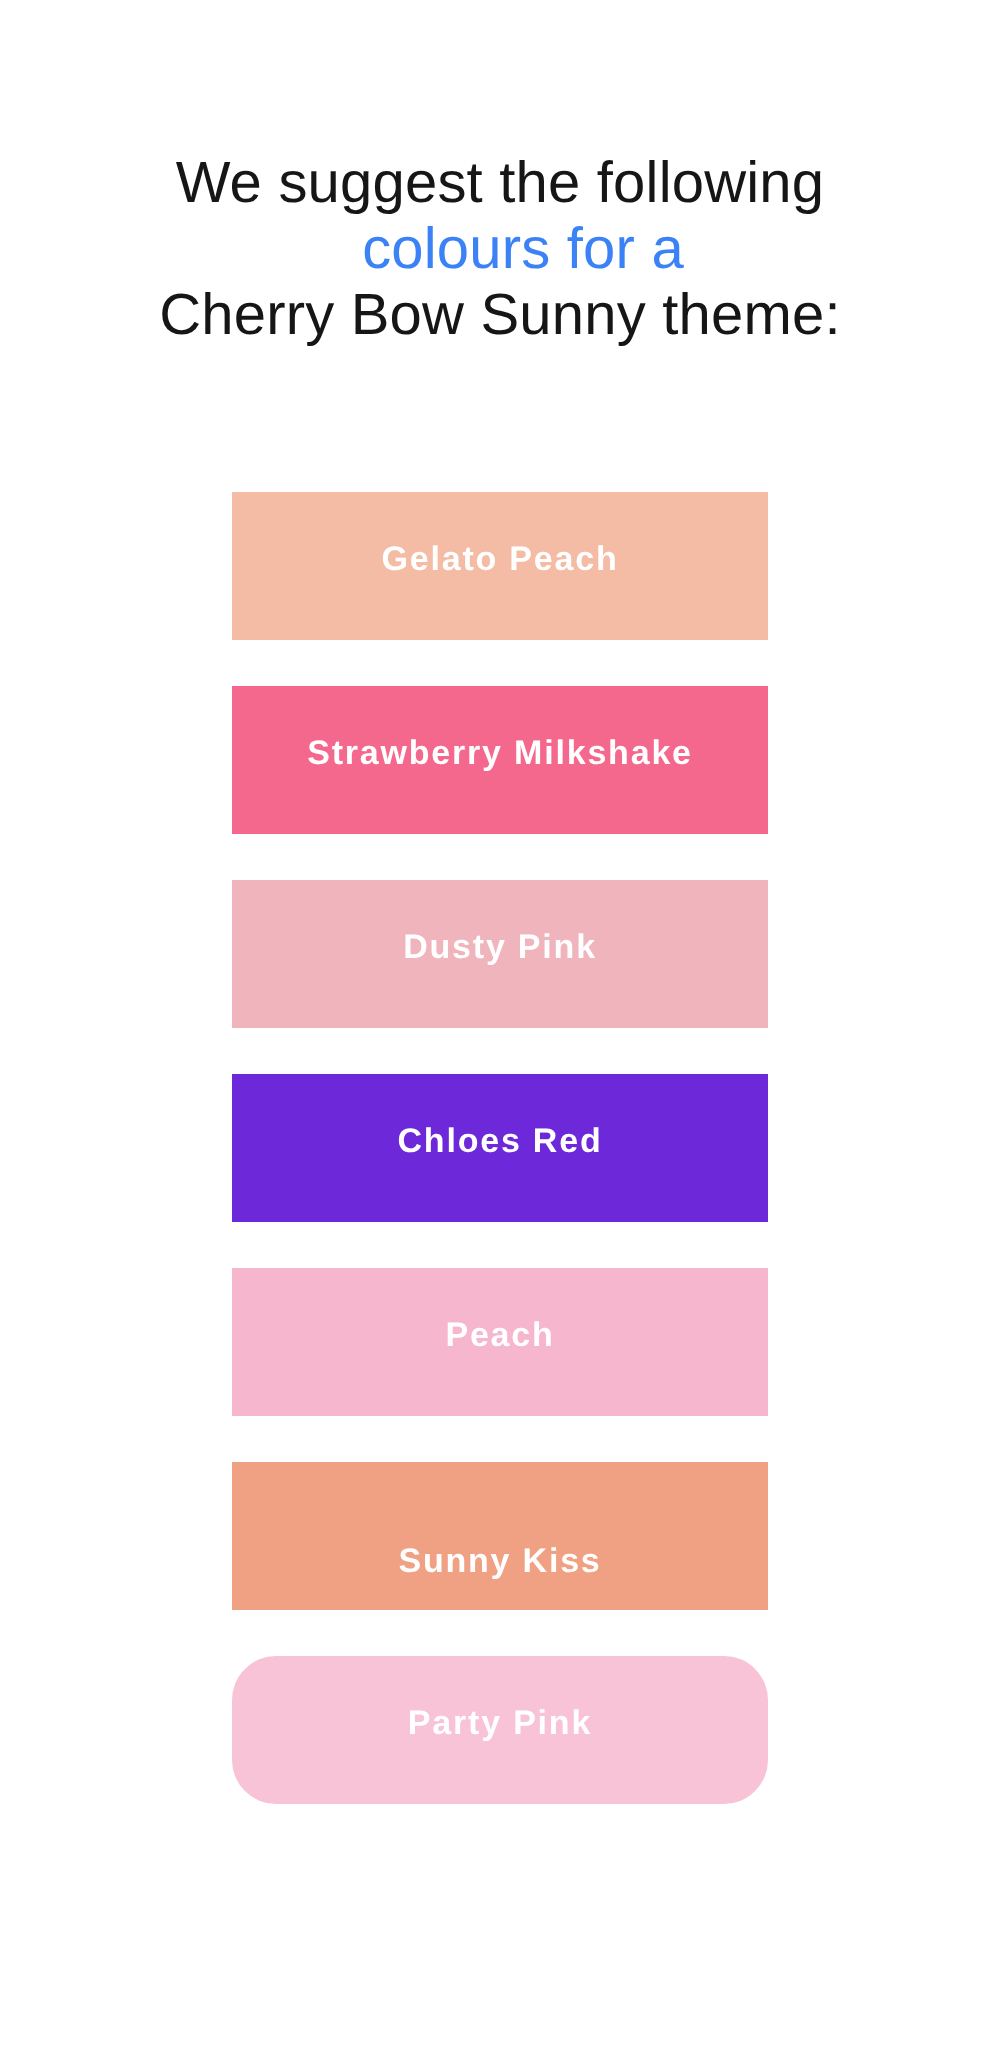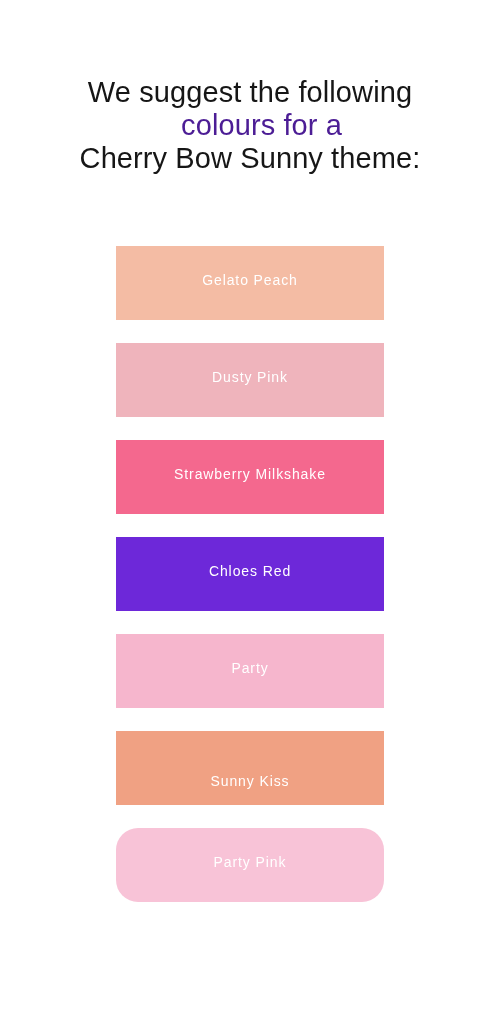--- a/index.html
+++ b/index.html
@@ -58,62 +58,62 @@
     align-items: center;
     justify-content: center;
     box-sizing: border-box;
   }
   .swatch:last-child {
     margin-bottom: 0;
     border-radius: 22px;
   }
   .swatch-label {
     font-family: "Liberation Sans", sans-serif;
-    font-size: 14px;
-    font-weight: 400;
+    font-size: 17px;
+    font-weight: 700;
     letter-spacing: 0.9px;
     color: #ffffff;
     text-align: center;
     position: relative;
     top: -3px;
     white-space: nowrap;
     user-select: none;
   }
 </style>
 </head>
 <body>
 
 <div class="page" style="background-color: rgb(255, 255, 255);">
 
   <div class="heading-block">
     <span class="heading-line" style="color: rgb(22, 22, 22);">We suggest the following</span>
-    <span class="heading-line" style="color: #4c1d95; padding-left: 23px;">colours for a</span>
+    <span class="heading-line" style="color: #3b82f6; padding-left: 23px;">colours for a</span>
     <span class="heading-line" style="color: rgb(22, 22, 22);">Cherry Bow Sunny theme:</span>
   </div>
 
   <div class="swatch-list">
 
     <div class="swatch" style="background-color: rgb(244, 188, 164);">
       <span class="swatch-label" style="color: rgb(255, 255, 255);">Gelato Peach</span>
     </div>
 
+    <div class="swatch" style="background-color: rgb(244, 104, 142);">
+      <span class="swatch-label" style="color: rgb(255, 255, 255);">Strawberry Milkshake</span>
+    </div>
+
     <div class="swatch" style="background-color: rgb(239, 180, 188);">
       <span class="swatch-label" style="color: rgb(255, 255, 255);">Dusty Pink</span>
-    </div>
-
-    <div class="swatch" style="background-color: rgb(244, 104, 142);">
-      <span class="swatch-label" style="color: rgb(255, 255, 255);">Strawberry Milkshake</span>
     </div>
 
     <div class="swatch" style="background-color: #6d28d9;">
       <span class="swatch-label" style="color: rgb(255, 255, 255);">Chloes Red</span>
     </div>
 
     <div class="swatch" style="background-color: rgb(246, 182, 205);">
-      <span class="swatch-label" style="color: rgb(255, 255, 255);">Party</span>
+      <span class="swatch-label" style="color: rgb(255, 255, 255);">Peach</span>
     </div>
 
     <div class="swatch" style="background-color: rgb(240, 161, 131);">
       <span class="swatch-label" style="color: rgb(255, 255, 255); margin-top: 32px;">Sunny Kiss</span>
     </div>
 
     <div class="swatch" style="background-color: rgb(248, 195, 215);">
       <span class="swatch-label" style="color: rgb(255, 255, 255);">Party Pink</span>
     </div>
 

